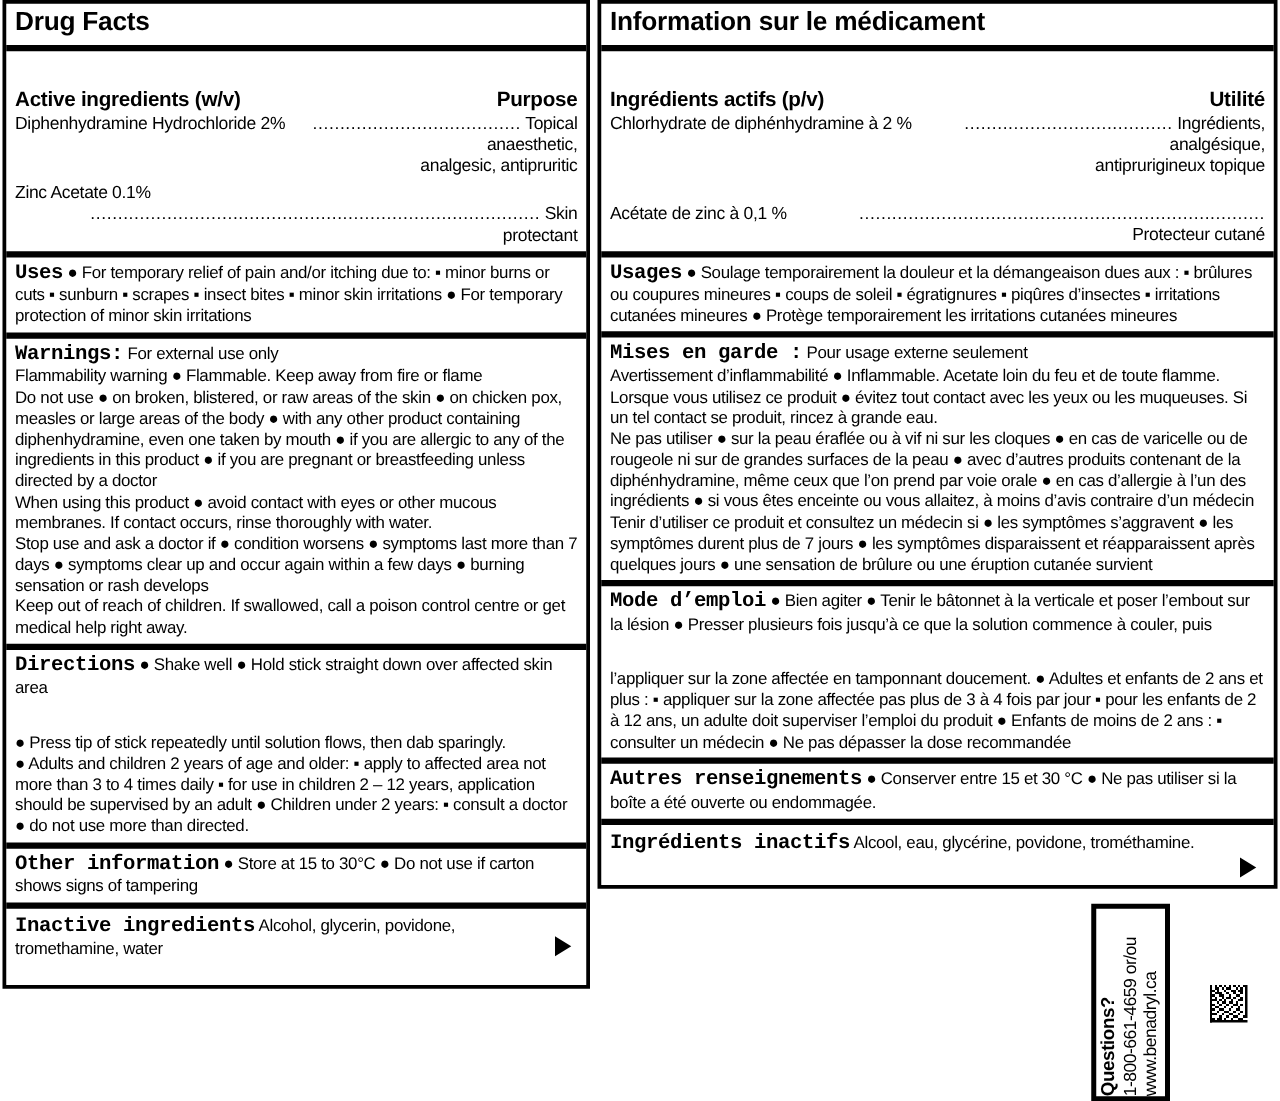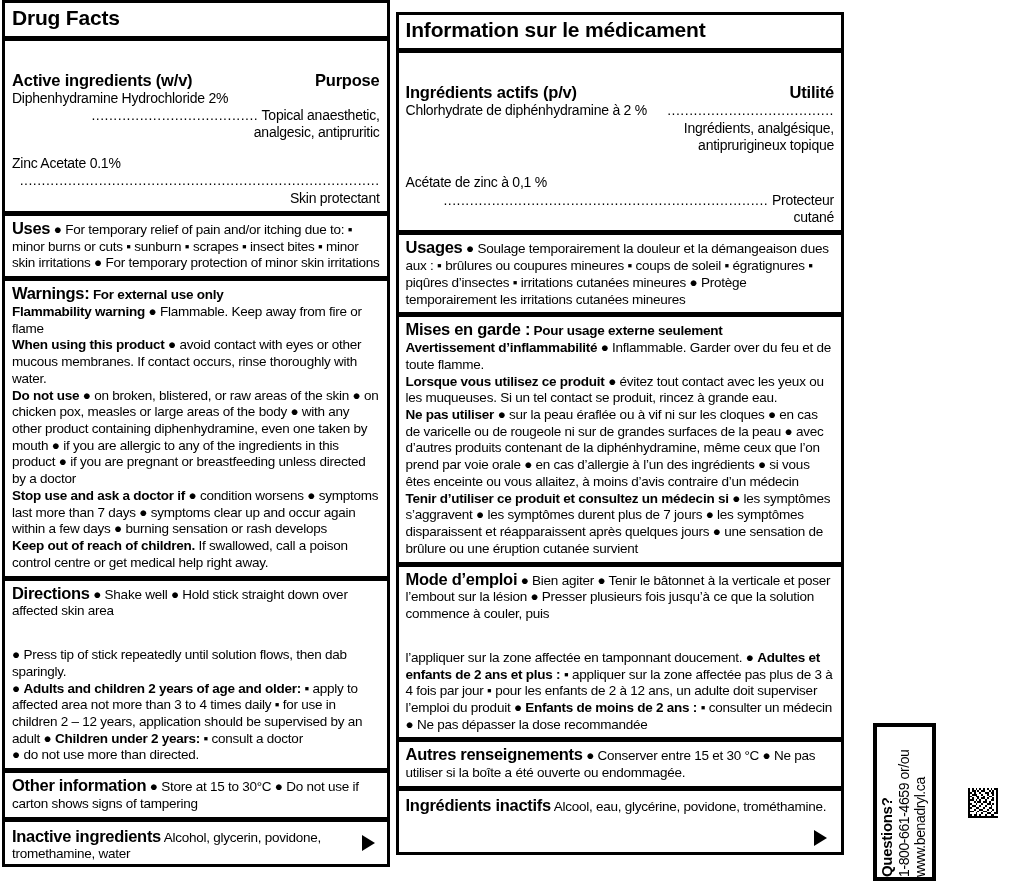--- a/index.html
+++ b/index.html
@@ -14,23 +14,23 @@
     color: #000000;
     position: relative;
     overflow: hidden;
   }
 
   
   .label-wrap {
     position: absolute;
     left: 0;
     top: 0;
-    width: 844px;
+    width: 1024px;
     display: flex;
-    align-items: center;
+    align-items: flex-start;
   }
   .panel {
     box-sizing: border-box;
     border: 3px solid #000;
     background: #fff;
     position: relative;
   }
   .panel-en {
     width: 470px;
     margin-left: 2px;
@@ -62,40 +62,41 @@
     font-size: 16.5px;
     font-weight: bold;
     letter-spacing: -0.2px;
     margin-top: 28px;
   }
   .body {
     font-size: 13.5px;
     line-height: 1.24;
     letter-spacing: -0.25px;
   }
-  b { font-weight: bold; }
+  b { font-weight: normal; }
 
   .ai-row {
     display: flex;
     justify-content: space-between;
     align-items: baseline;
   }
   .ai-line {
     font-size: 14px;
     line-height: 1.24;
     letter-spacing: -0.25px;
     text-align: right;
   }
   .ai-line .nm { float: left; text-align: left; }
   .dots { letter-spacing: 0.5px; }
 
   .inline-hdr {
     font-size: 16.5px;
     font-weight: bold;
     letter-spacing: -0.3px;
+    font-family: Liberation Mono, monospace;
   }
 
   .gapline { height: 27px; }
 
   .tri {
     display: inline-block;
     width: 0; height: 0;
     border-left: 13px solid #000;
     border-top: 8px solid transparent;
     border-bottom: 8px solid transparent;
@@ -168,21 +169,21 @@
         <span class="hdr">Purpose</span>
       </div>
       <div class="ai-line">
         <span class="nm">Diphenhydramine Hydrochloride 2%</span>
         <span class="dots">......................................</span>
         <span>Topical anaesthetic,</span>
       </div>
       <div class="ai-line">
         <span>analgesic, antipruritic</span>
       </div>
-      <div class="ai-line" style="margin-top:13px;">
+      <div class="ai-line" style="margin-top:3px;">
         <span class="nm">Zinc Acetate 0.1%</span>
         <span class="dots">..................................................................................</span>
         <span>Skin protectant</span>
       </div>
     </div>
     <div class="rule-thick"></div>
 
     <div class="sec">
       <div class="body">
         <span class="inline-hdr">Uses</span>
@@ -194,26 +195,26 @@
     <div class="sec">
       <div class="body">
         <span class="inline-hdr">Warnings:</span>
         <b>For external use only</b>
       </div>
       <div class="body">
         <b>Flammability warning</b>
         <span>● Flammable. Keep away from fire or flame</span>
       </div>
       <div class="body">
+        <b>Do not use</b>
+        <span>● on broken, blistered, or raw areas of the skin  ● on chicken pox, measles or large areas of the body  ● with any other product containing diphenhydramine, even one taken by mouth  ● if you are allergic to any of the ingredients in this product  ● if you are pregnant or breastfeeding unless directed by a doctor</span>
+      </div>
+      <div class="body">
         <b>When using this product</b>
         <span>● avoid contact with eyes or other mucous membranes. If contact occurs, rinse thoroughly with water.</span>
-      </div>
-      <div class="body">
-        <b>Do not use</b>
-        <span>● on broken, blistered, or raw areas of the skin  ● on chicken pox, measles or large areas of the body  ● with any other product containing diphenhydramine, even one taken by mouth  ● if you are allergic to any of the ingredients in this product  ● if you are pregnant or breastfeeding unless directed by a doctor</span>
       </div>
       <div class="body">
         <b>Stop use and ask a doctor if</b>
         <span>● condition worsens  ● symptoms last more than 7 days  ● symptoms clear up and occur again within a few days  ● burning sensation or rash develops</span>
       </div>
       <div class="body">
         <b>Keep out of reach of children.</b>
         <span>If swallowed, call a poison control centre or get medical help right away.</span>
       </div>
     </div>
@@ -239,21 +240,21 @@
     <div class="rule-thick"></div>
 
     <div class="sec">
       <div class="body">
         <span class="inline-hdr">Other information</span>
         <span>● Store at 15 to 30°C  ● Do not use if carton shows signs of tampering</span>
       </div>
     </div>
     <div class="rule-thick"></div>
 
-    <div class="sec" style="padding-right:40px;padding-top:4px;padding-bottom:1px;">
+    <div class="sec" style="padding-right:40px;padding-top:4px;padding-bottom:20px;">
       <div class="body">
         <span class="inline-hdr">Inactive ingredients</span>
         <span>Alcohol, glycerin, povidone, tromethamine, water</span>
       </div>
       <span class="tri tri-right-en"></span>
     </div>
 
   </div>
 
   <div class="panel panel-fr">
@@ -290,21 +291,21 @@
     </div>
     <div class="rule-thick"></div>
 
     <div class="sec">
       <div class="body">
         <span class="inline-hdr">Mises en garde :</span>
         <b>Pour usage externe seulement</b>
       </div>
       <div class="body">
         <b>Avertissement d’inflammabilité</b>
-        <span>● Inflammable. Garder over du feu et de toute flamme.</span>
+        <span>● Inflammable. Acetate loin du feu et de toute flamme.</span>
       </div>
       <div class="body">
         <b>Lorsque vous utilisez ce produit</b>
         <span>● évitez tout contact avec les yeux ou les muqueuses. Si un tel contact se produit, rincez à grande eau.</span>
       </div>
       <div class="body">
         <b>Ne pas utiliser</b>
         <span>● sur la peau éraflée ou à vif ni sur les cloques  ● en cas de varicelle ou de rougeole ni sur de grandes surfaces de la peau  ● avec d’autres produits contenant de la diphénhydramine, même ceux que l’on prend par voie orale  ● en cas d’allergie à l’un des ingrédients  ● si vous êtes enceinte ou vous allaitez, à moins d’avis contraire d’un médecin</span>
       </div>
       <div class="body">
@@ -333,21 +334,21 @@
     <div class="rule-thick"></div>
 
     <div class="sec">
       <div class="body">
         <span class="inline-hdr">Autres renseignements</span>
         <span>● Conserver entre 15 et 30 °C  ● Ne pas utiliser si la boîte a été ouverte ou endommagée.</span>
       </div>
     </div>
     <div class="rule-thick"></div>
 
-    <div class="sec" style="padding-top:4px;padding-bottom:36px;">
+    <div class="sec" style="padding-top:4px;padding-bottom:24px;">
       <div class="body">
         <span class="inline-hdr">Ingrédients inactifs</span>
         <span>Alcool, eau, glycérine, povidone, trométhamine.</span>
       </div>
       <span class="tri tri-right-fr"></span>
     </div>
 
   </div>
 </div>
 

